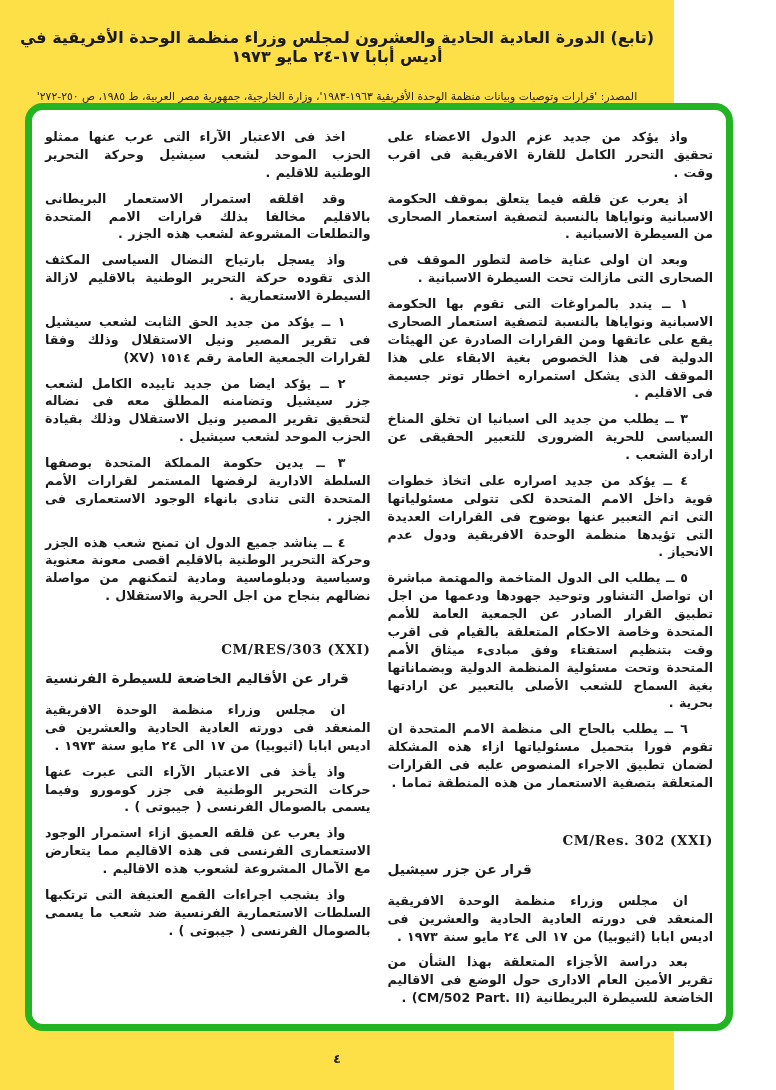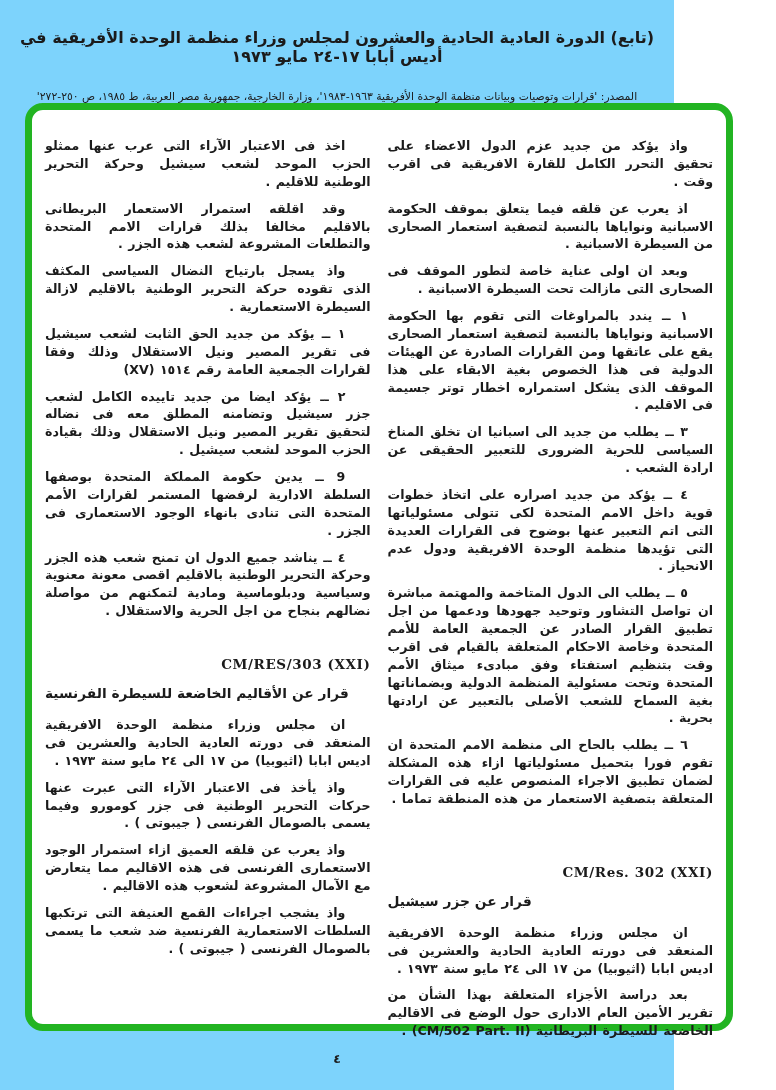--- a/index.html
+++ b/index.html
@@ -3,21 +3,21 @@
 <meta charset="utf-8">
 <style>
   html, body { margin: 0; padding: 0; }
   body {
     width: 776px; height: 1090px;
     background: #ffffff;
     font-family: "DejaVu Sans", sans-serif;
     color: #1b1b1b;
     overflow: hidden;
   }
-  .page { position: relative; width: 674px; height: 1090px; background: #7dd3fc; }
+  .page { position: relative; width: 674px; height: 1090px; background: #fde047; }
 
   
   .header { direction: rtl; text-align: center; padding-top: 28px; }
   .header-line1 { font-size: 16px; font-weight: 700; letter-spacing: 0; }
   .header-line2 { font-size: 10.8px; font-weight: 400; margin-top: 24px; }
 
   
   .frame {
     position: absolute; left: 25px; top: 103px;
     width: 708px; height: 928px;
@@ -25,41 +25,41 @@
     border: 7px solid #22b422;
     border-radius: 18px;
     background: #ffffff;
     padding: 18px 13px 8px 13px;
   }
 
   .cols { display: flex; direction: rtl; gap: 17px; height: 100%; }
   .col { flex: 1; direction: rtl; min-width: 0; }
 
   .para {
-    margin: 9px 0 8px 0;
+    margin: 0 0 8px 0;
     font-size: 12.6px;
     font-weight: 700;
     line-height: 1.42;
     text-align: justify;
     text-indent: 2em;
     word-spacing: 1px;
   }
   .para:last-child { margin-bottom: 0; }
 
   .rescode {
     direction: ltr;
     text-align: right;
     font-family: "DejaVu Serif", "Liberation Serif", serif;
     font-size: 13.5px;
     font-weight: 700;
     letter-spacing: 0.6px;
     margin: 36px 0 13px 0;
     padding-left: 10px;
   }
-  .col-right .rescode { margin-top: 56px; }
+  .col-right .rescode { margin-top: 40px; }
 
   .restitle {
     text-align: left;
     font-size: 13.8px;
     font-weight: 800;
     margin: 0 0 15px 0;
   }
 
   .page-number {
     position: absolute; left: 0; right: 0; bottom: 24px;
@@ -94,21 +94,21 @@
         <p class="para">ان مجلس وزراء منظمة الوحدة الافريقية المنعقد فى دورته العادية الحادية والعشرين فى اديس ابابا (اثيوبيا) من ١٧ الى ٢٤ مايو سنة ١٩٧٣ .</p>
         <p class="para">بعد دراسة الأجزاء المتعلقة بهذا الشأن من تقرير الأمين العام الادارى حول الوضع فى الاقاليم الخاضعة للسيطرة البريطانية (CM/502 Part. II) .</p>
       </div>
 
       <div class="col col-left">
         <p class="para">اخذ فى الاعتبار الآراء التى عرب عنها ممثلو الحزب الموحد لشعب سيشيل وحركة التحرير الوطنية للاقليم .</p>
         <p class="para">وقد اقلقه استمرار الاستعمار البريطانى بالاقليم مخالفا بذلك قرارات الامم المتحدة والتطلعات المشروعة لشعب هذه الجزر .</p>
         <p class="para">واذ يسجل بارتياح النضال السياسى المكثف الذى تقوده حركة التحرير الوطنية بالاقليم لازالة السيطرة الاستعمارية .</p>
         <p class="para">١ ــ يؤكد من جديد الحق الثابت لشعب سيشيل فى تقرير المصير ونيل الاستقلال وذلك وفقا لقرارات الجمعية العامة رقم ١٥١٤ (XV)</p>
         <p class="para">٢ ــ يؤكد ايضا من جديد تاييده الكامل لشعب جزر سيشيل وتضامنه المطلق معه فى نضاله لتحقيق تقرير المصير ونيل الاستقلال وذلك بقيادة الحزب الموحد لشعب سيشيل .</p>
-        <p class="para">9 ــ يدين حكومة المملكة المتحدة بوصفها السلطة الادارية لرفضها المستمر لقرارات الأمم المتحدة التى تنادى بانهاء الوجود الاستعمارى فى الجزر .</p>
+        <p class="para">٣ ــ يدين حكومة المملكة المتحدة بوصفها السلطة الادارية لرفضها المستمر لقرارات الأمم المتحدة التى تنادى بانهاء الوجود الاستعمارى فى الجزر .</p>
         <p class="para">٤ ــ يناشد جميع الدول ان تمنح شعب هذه الجزر وحركة التحرير الوطنية بالاقليم اقصى معونة معنوية وسياسية ودبلوماسية ومادية لتمكنهم من مواصلة نضالهم بنجاح من اجل الحرية والاستقلال .</p>
         <div class="rescode">CM/RES/303 (XXI)</div>
         <div class="restitle">قرار عن الأقاليم الخاضعة للسيطرة الفرنسية</div>
         <p class="para">ان مجلس وزراء منظمة الوحدة الافريقية المنعقد فى دورته العادية الحادية والعشرين فى اديس ابابا (اثيوبيا) من ١٧ الى ٢٤ مايو سنة ١٩٧٣ .</p>
         <p class="para">واذ يأخذ فى الاعتبار الآراء التى عبرت عنها حركات التحرير الوطنية فى جزر كومورو وفيما يسمى بالصومال الفرنسى ( جيبوتى ) .</p>
         <p class="para">واذ يعرب عن قلقه العميق ازاء استمرار الوجود الاستعمارى الفرنسى فى هذه الاقاليم مما يتعارض مع الآمال المشروعة لشعوب هذه الاقاليم .</p>
         <p class="para">واذ يشجب اجراءات القمع العنيفة التى ترتكبها السلطات الاستعمارية الفرنسية ضد شعب ما يسمى بالصومال الفرنسى ( جيبوتى ) .</p>
       </div>
 
     </div>

